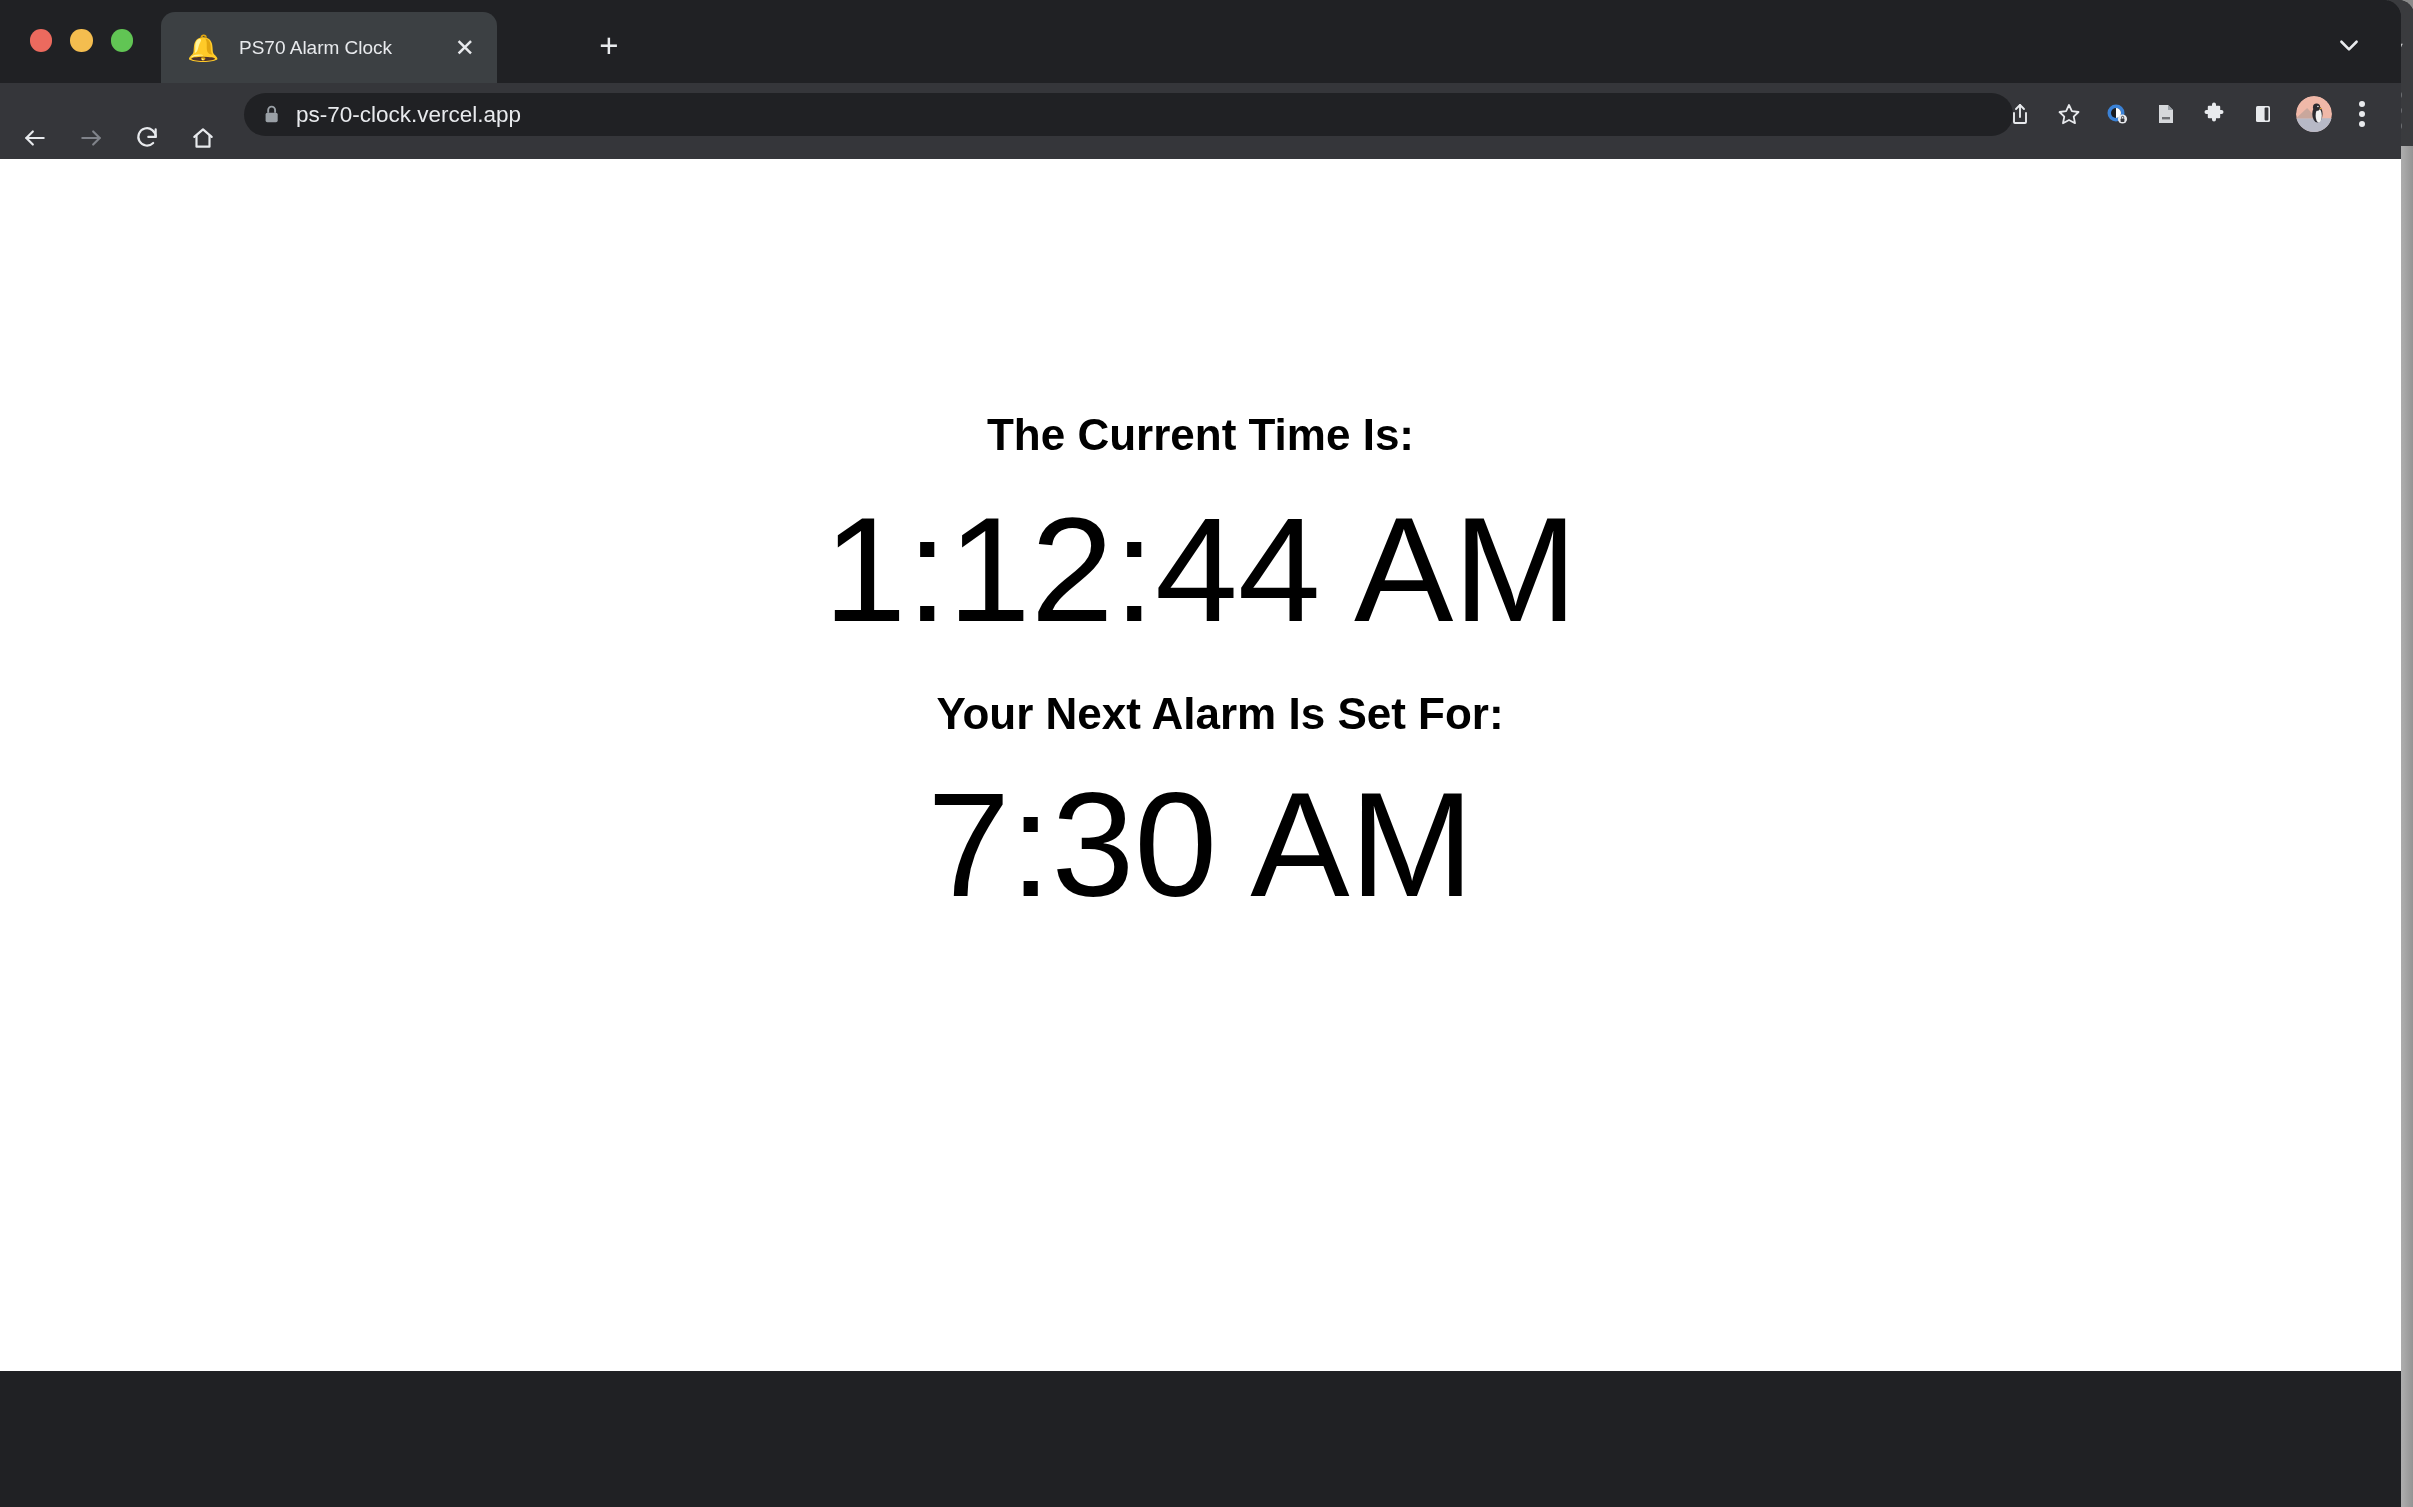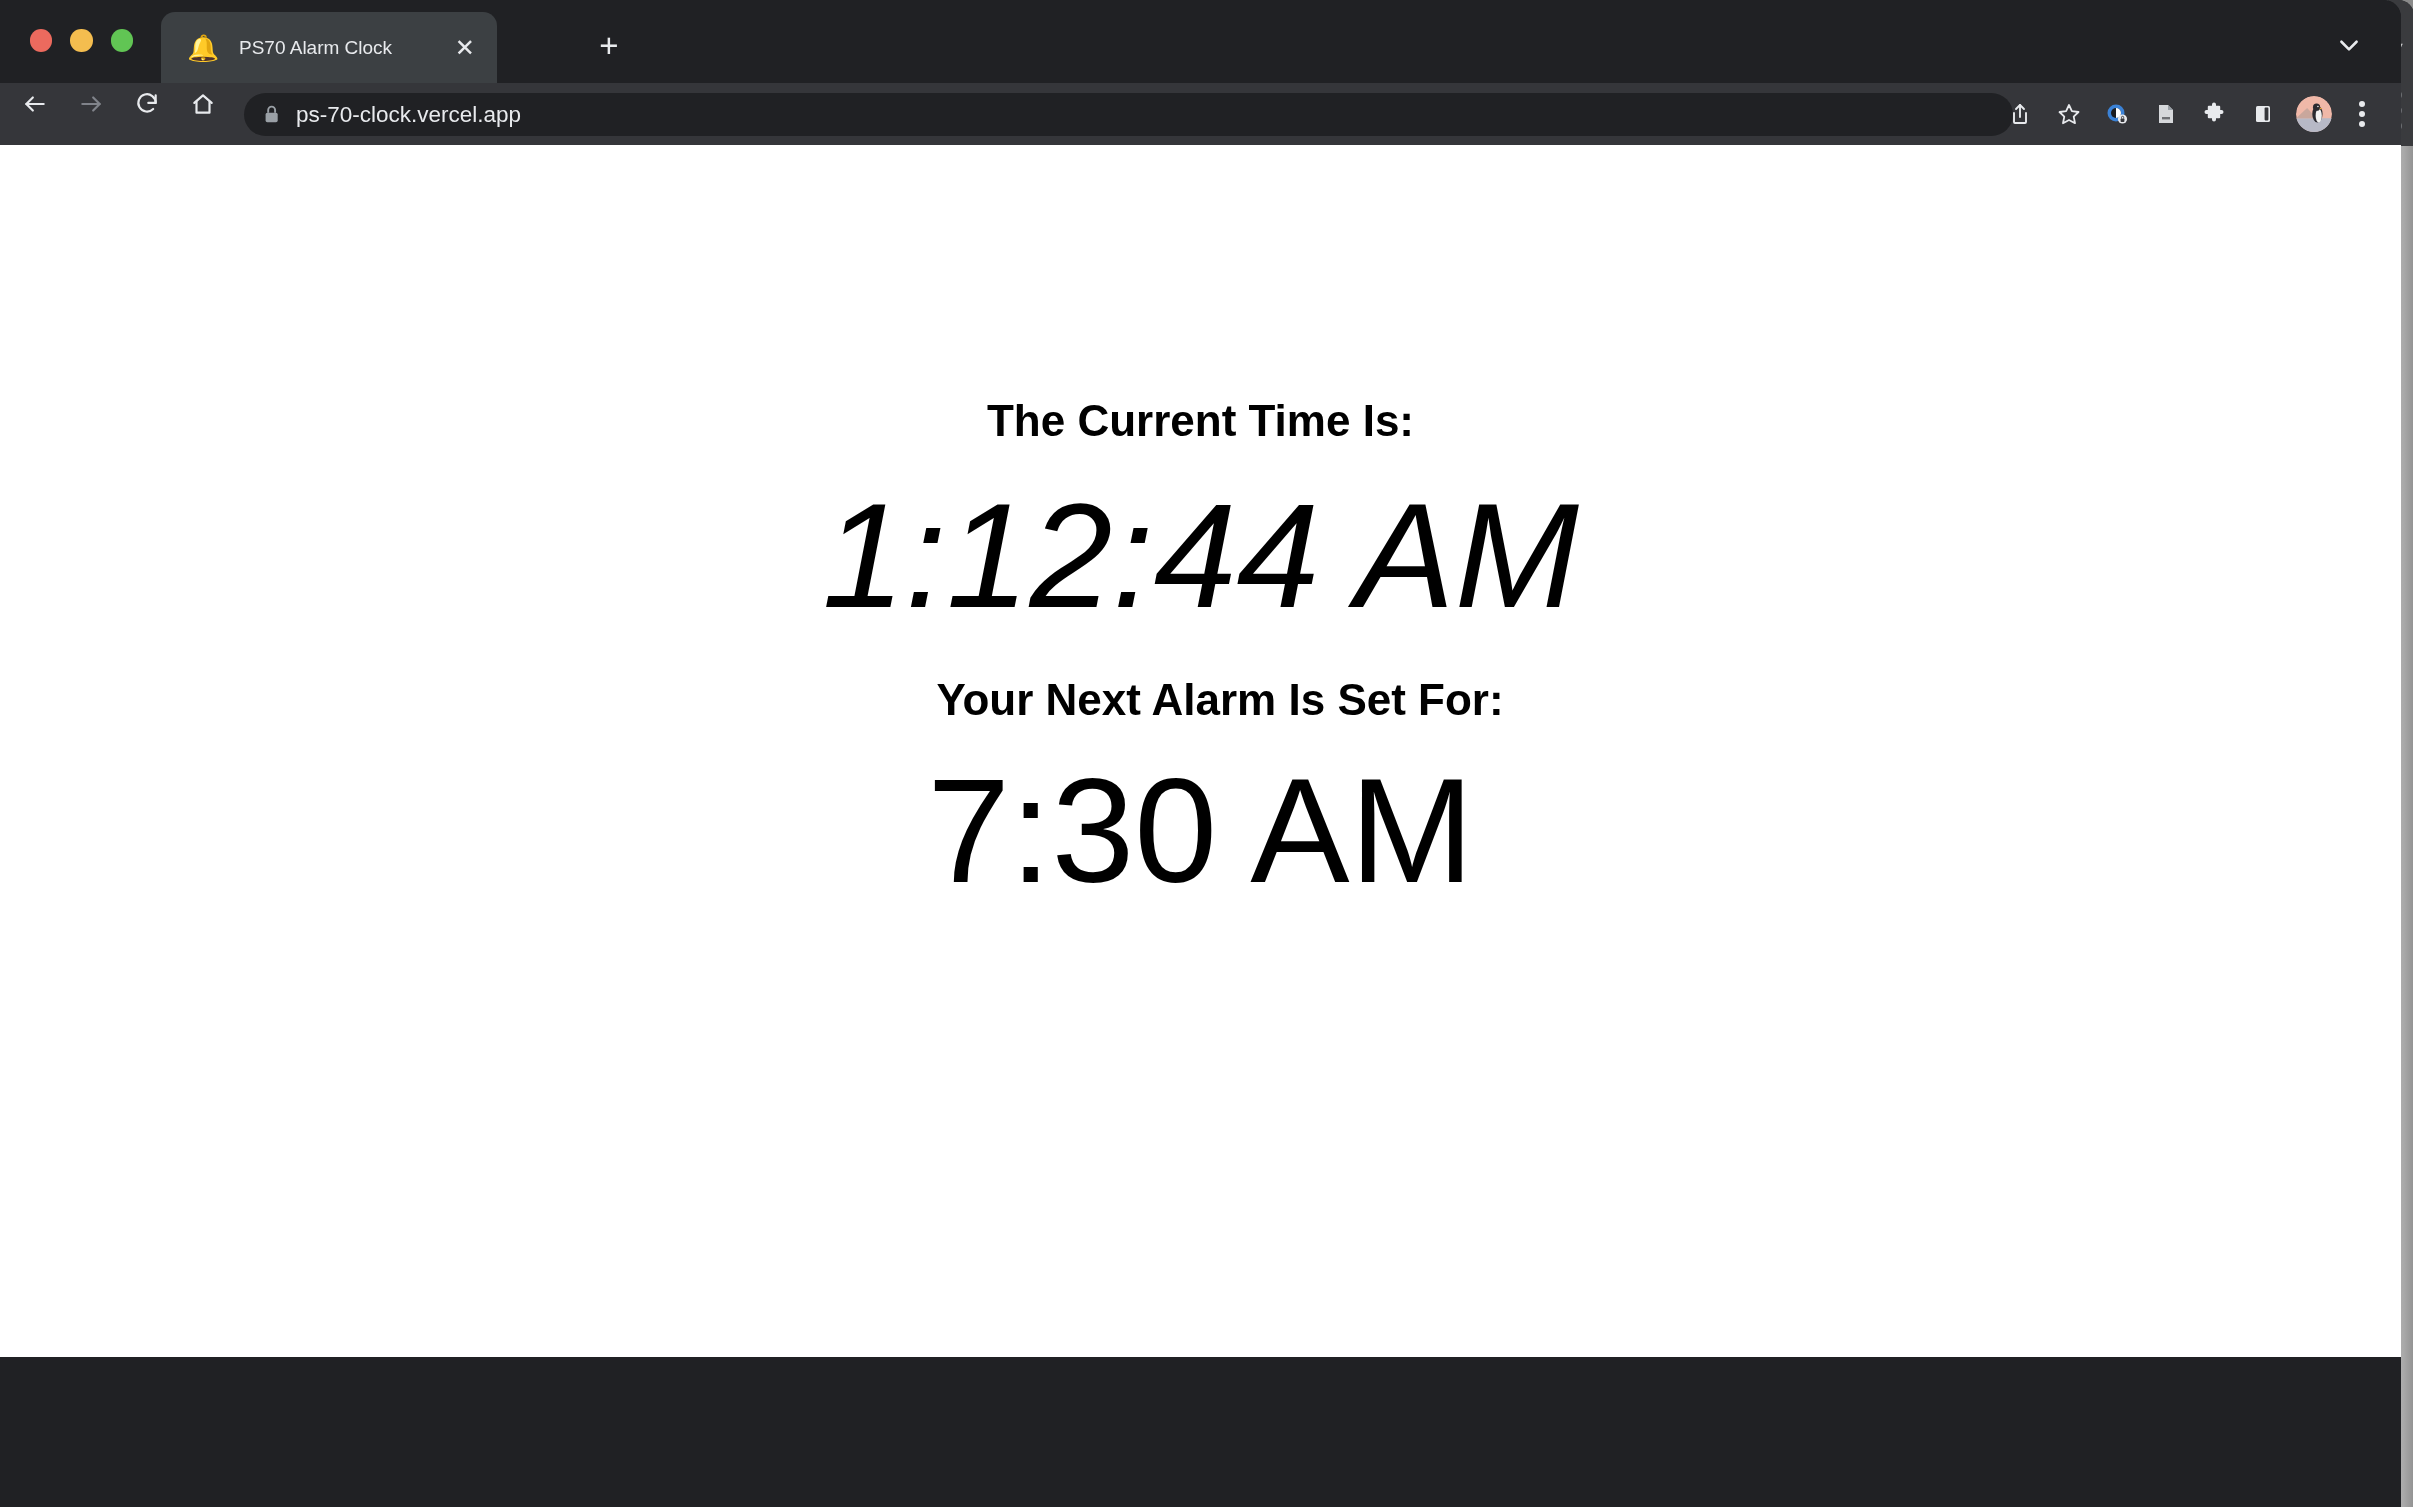--- a/index.html
+++ b/index.html
@@ -145,24 +145,24 @@
     right: 31px;
     top: 24px;
     width: 42px; height: 42px;
     display: flex; align-items: center; justify-content: center;
   }
   #tab-search-button svg { width: 26px; height: 26px; }
 
   
   #toolbar {
     position: relative;
-    height: 62px;
+    height: 76px;
     background: #35363a;
     display: flex;
-    align-items: flex-start;
+    align-items: flex-end;
   }
   .nav-btn {
     width: 42px; height: 42px;
     display: flex; align-items: center; justify-content: center;
     border-radius: 50%;
     flex: none;
   }
   .nav-btn svg { width: 26px; height: 26px; }
   #back-button    { margin-left: 14px; }
   #forward-button { margin-left: 14px; }
@@ -253,21 +253,20 @@
 
   .big-time {
     font-family: "Liberation Sans", sans-serif;
     font-weight: 300;
     color: #000000;
     line-height: 1.0;
   }
   #current-time-value {
     font-size: 149px;
     margin-top: 35px;
-    font-style: italic;
   }
   #alarm-time-value {
     font-size: 149px;
     margin-top: 31px;
   }
 
   #reset-alarm-button {
     margin-top: 40px;
     display: inline-block;
     background: #3c74c9;

